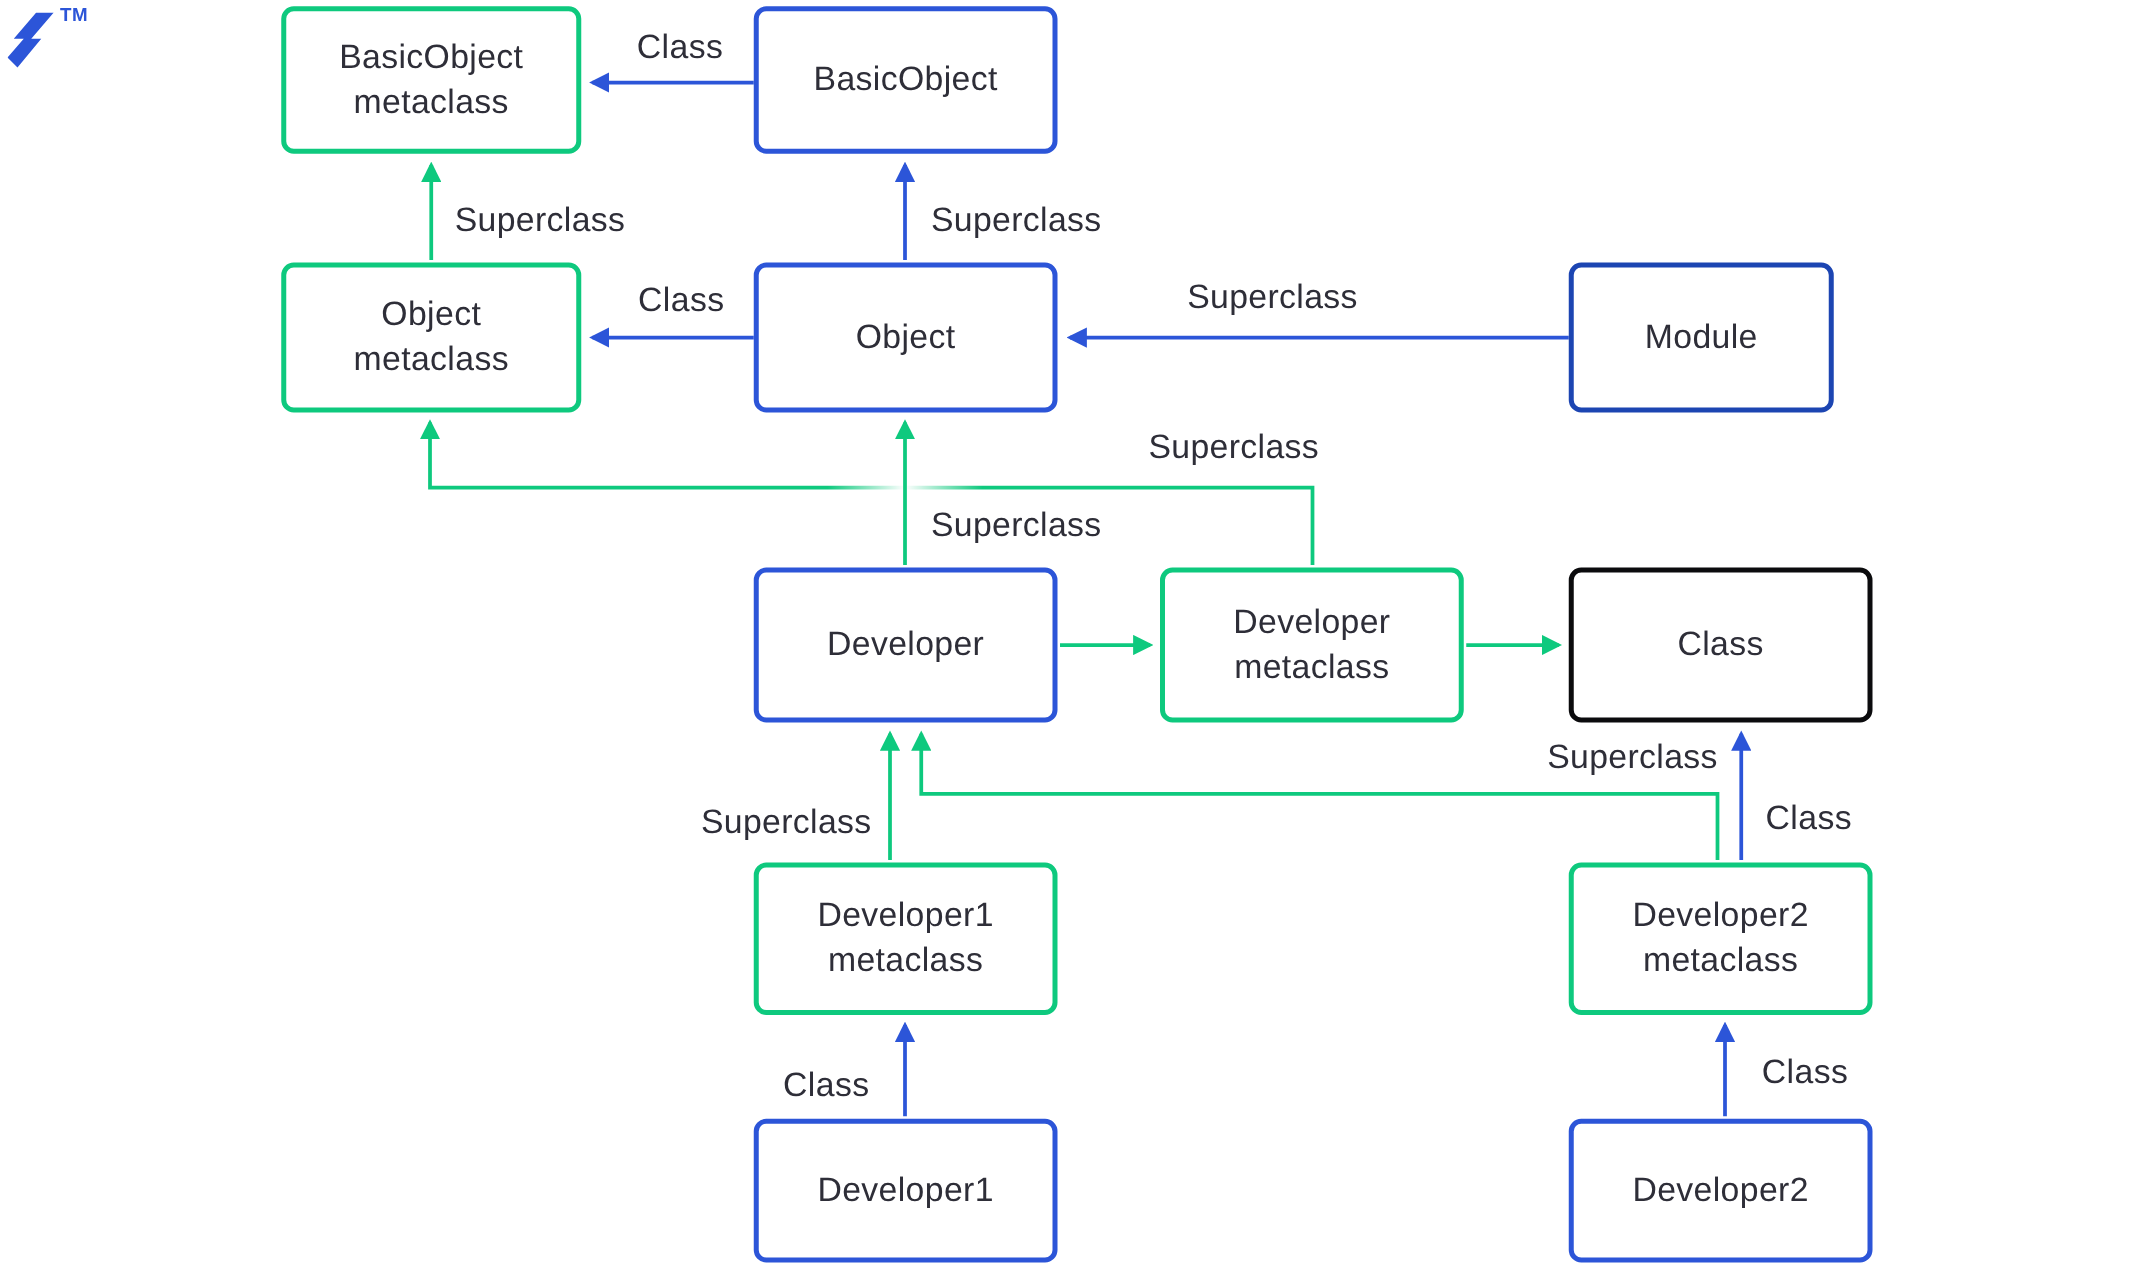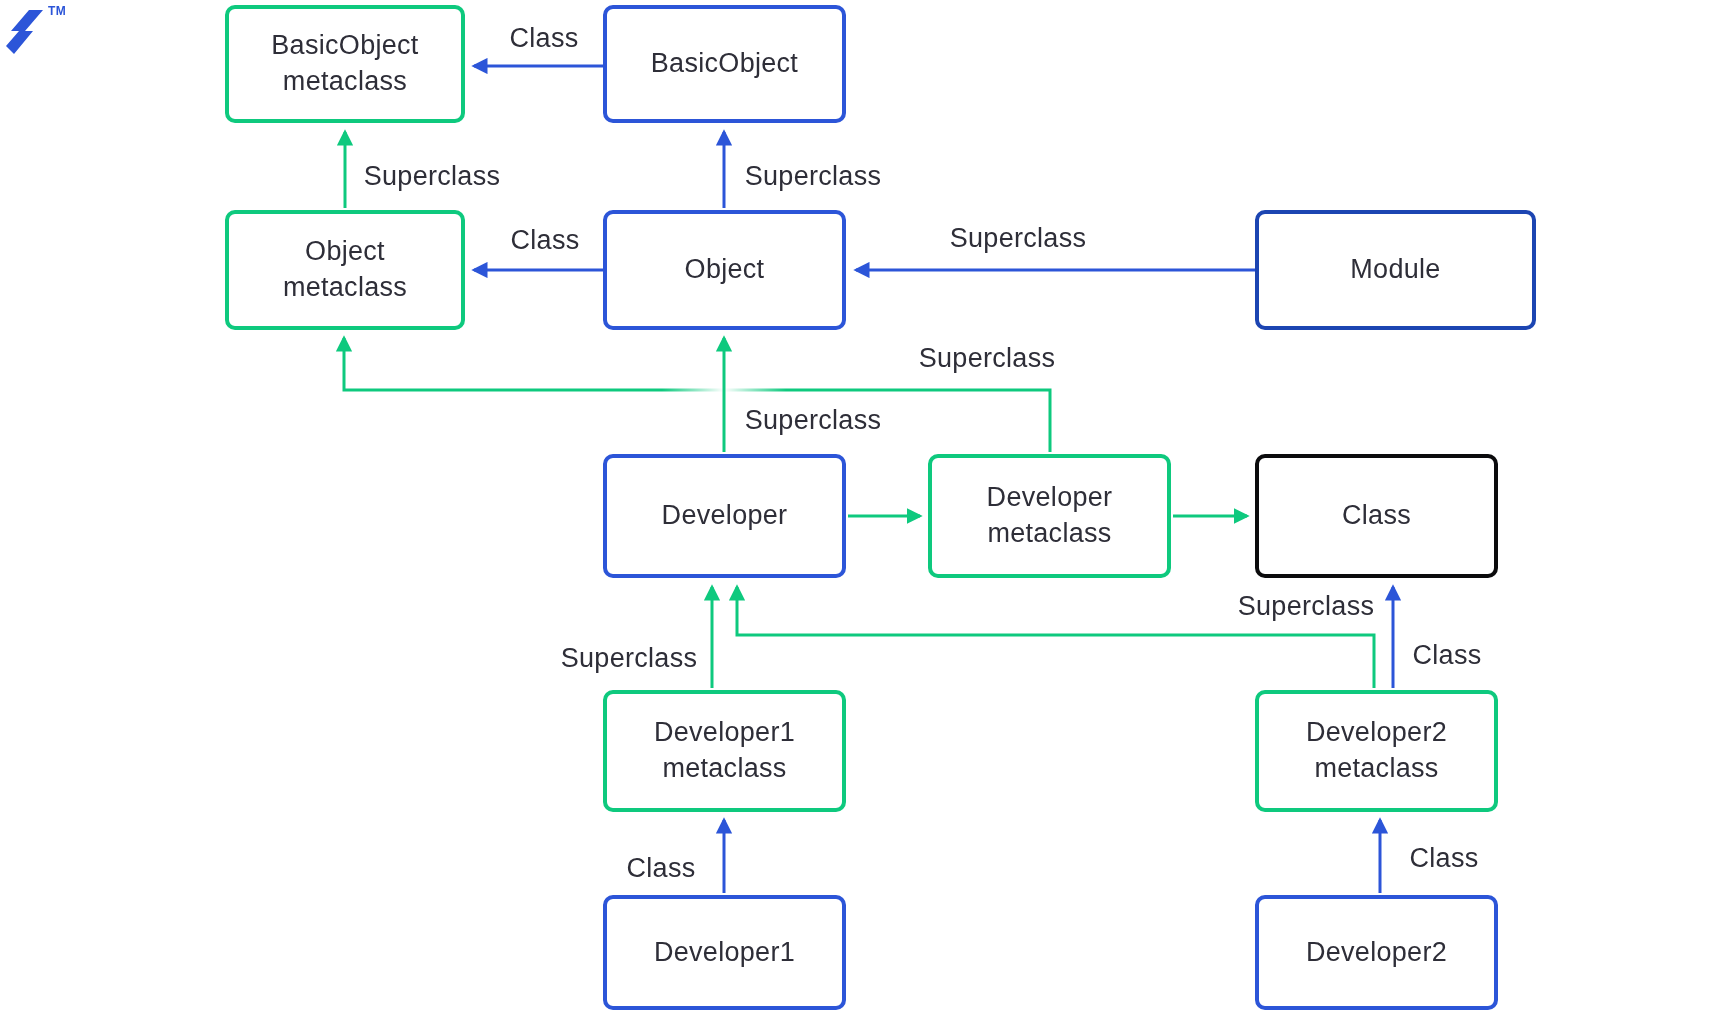--- a/index.html
+++ b/index.html
@@ -12,21 +12,21 @@
         text-align:center;color:#2e2e38;font-size:27px;line-height:1.32;
         white-space:pre-line;letter-spacing:.3px;}
   .node.green{border:4px solid #0ec97e;}
   .node.blue {border:4px solid #2c55d8;}
   .node.navy {border:4px solid #1c45b2;}
   .node.black{border:4px solid #0b0b0d;}
   .edge-label{position:absolute;transform:translate(-50%,-50%);
         color:#2e2e38;font-size:27px;white-space:nowrap;letter-spacing:.3px;}
   .logo{position:absolute;left:6px;top:4px;width:70px;height:56px;}
   .logo svg{position:absolute;left:0;top:6px;}
-  .logo .tm{position:absolute;left:42px;top:0;font-size:12px;font-weight:bold;
+  .logo .tm{position:absolute;left:42px;top:0;font-size:15px;font-weight:bold;
         color:#2c55d8;letter-spacing:.5px;}
 </style>
 </head>
 <body>
 
 <div class="canvas">
 
   <svg class="edges" id="edges-svg" viewBox="0 0 1720 1016" xmlns="http://www.w3.org/2000/svg">
     <defs>
       <marker id="ah-green" viewBox="0 0 12 12" refX="10" refY="6" markerWidth="5.4" markerHeight="5.4" orient="auto">
@@ -60,21 +60,21 @@
       </g>
   </svg>
 
   <div id="nodes-layer">
       <div class="node green" style="left: 225px; top: 5px; width: 240px; height: 118px;">BasicObject
 metaclass</div>
       <div class="node blue" style="left: 603px; top: 5px; width: 243px; height: 118px;">BasicObject</div>
       <div class="node green" style="left: 225px; top: 210px; width: 240px; height: 120px;">Object
 metaclass</div>
       <div class="node blue" style="left: 603px; top: 210px; width: 243px; height: 120px;">Object</div>
-      <div class="node navy" style="left: 1255px; top: 210px; width: 281px; height: 120px;">Module</div>
+      <div class="node navy" style="left: 1255px; top: 210px; width: 212px; height: 120px;">Module</div>
       <div class="node blue" style="left: 603px; top: 454px; width: 243px; height: 124px;">Developer</div>
       <div class="node green" style="left: 928px; top: 454px; width: 243px; height: 124px;">Developer
 metaclass</div>
       <div class="node black" style="left: 1255px; top: 454px; width: 243px; height: 124px;">Class</div>
       <div class="node green" style="left: 603px; top: 690px; width: 243px; height: 122px;">Developer1
 metaclass</div>
       <div class="node green" style="left: 1255px; top: 690px; width: 243px; height: 122px;">Developer2
 metaclass</div>
       <div class="node blue" style="left: 603px; top: 895px; width: 243px; height: 115px;">Developer1</div>
       <div class="node blue" style="left: 1255px; top: 895px; width: 243px; height: 115px;">Developer2</div>

